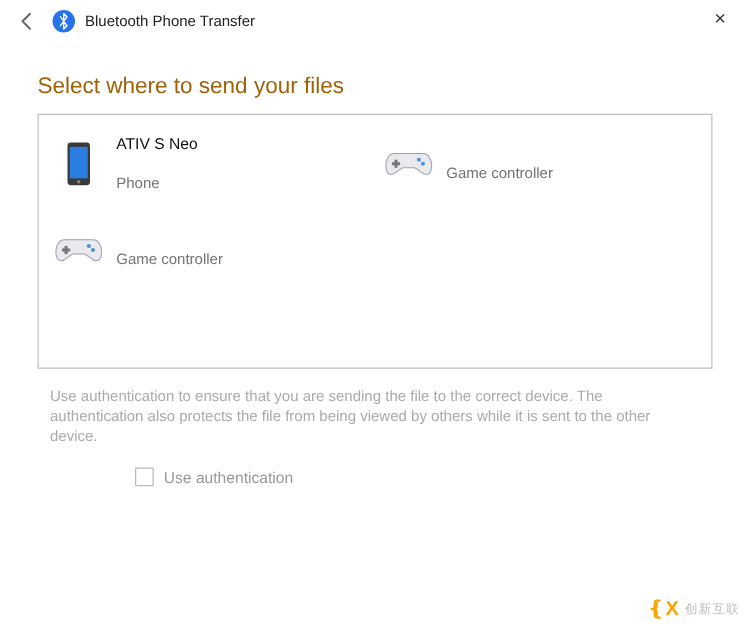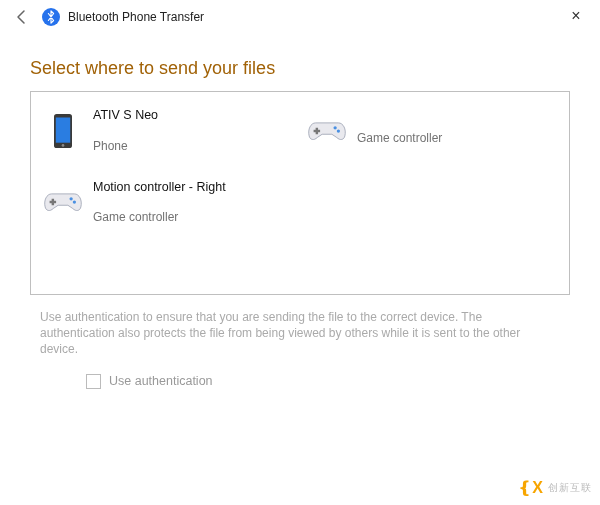--- a/index.html
+++ b/index.html
@@ -70,22 +70,22 @@
   }
   .device-name { font-size:12.5px; color:#111; line-height:1.25; }
   .device-type { font-size:12px; color:#737373; line-height:1.25; margin-top:15px; }
   .helptext {
     color:#aaa;
     font-size:12px;
     line-height:1.35;
     margin:14px 40px 16px 40px;
   }
   .auth-row {
-    display:flex; align-items:center;
-    margin:10px 40px 0 86px;
+    display:flex; align-items:flex-end;
+    margin:10px 40px 0 108px;
     color:#999;
     font-size:12.5px;
   }
   .checkbox {
     width:15px; height:15px;
     border:1px solid #bbb;
     margin-right:8px;
     background:#fff;
   }
   
@@ -155,21 +155,20 @@
       <span class="device-icon">
         <svg viewBox="0 0 48 32" width="40" height="26">
           <path d="M10 6 L38 6 C44 6 48 14 46 22 C45 27 40 28 36 24 L30 20 L18 20 L12 24 C8 28 3 27 2 22 C0 14 4 6 10 6 Z" fill="#e9e9ee" stroke="#9aa0b0" stroke-width="1"></path>
           <circle cx="34" cy="12" r="2" fill="#4a90e2"></circle>
           <circle cx="38" cy="16" r="2" fill="#4a90e2"></circle>
           <rect x="10" y="12" width="3" height="8" fill="#777"></rect>
           <rect x="7.5" y="14.5" width="8" height="3" fill="#777"></rect>
         </svg>
       </span>
       <div>
-        <div class="device-name">Motion controller - Right</div>
         <div class="device-type">Game controller</div>
       </div>
     </div>
 
   </div>
 </div>
 
 <div class="helptext">Use authentication to ensure that you are sending the file to the correct device. The authentication also protects the file from being viewed by others while it is sent to the other device.</div>
 
 <div class="auth-row">

